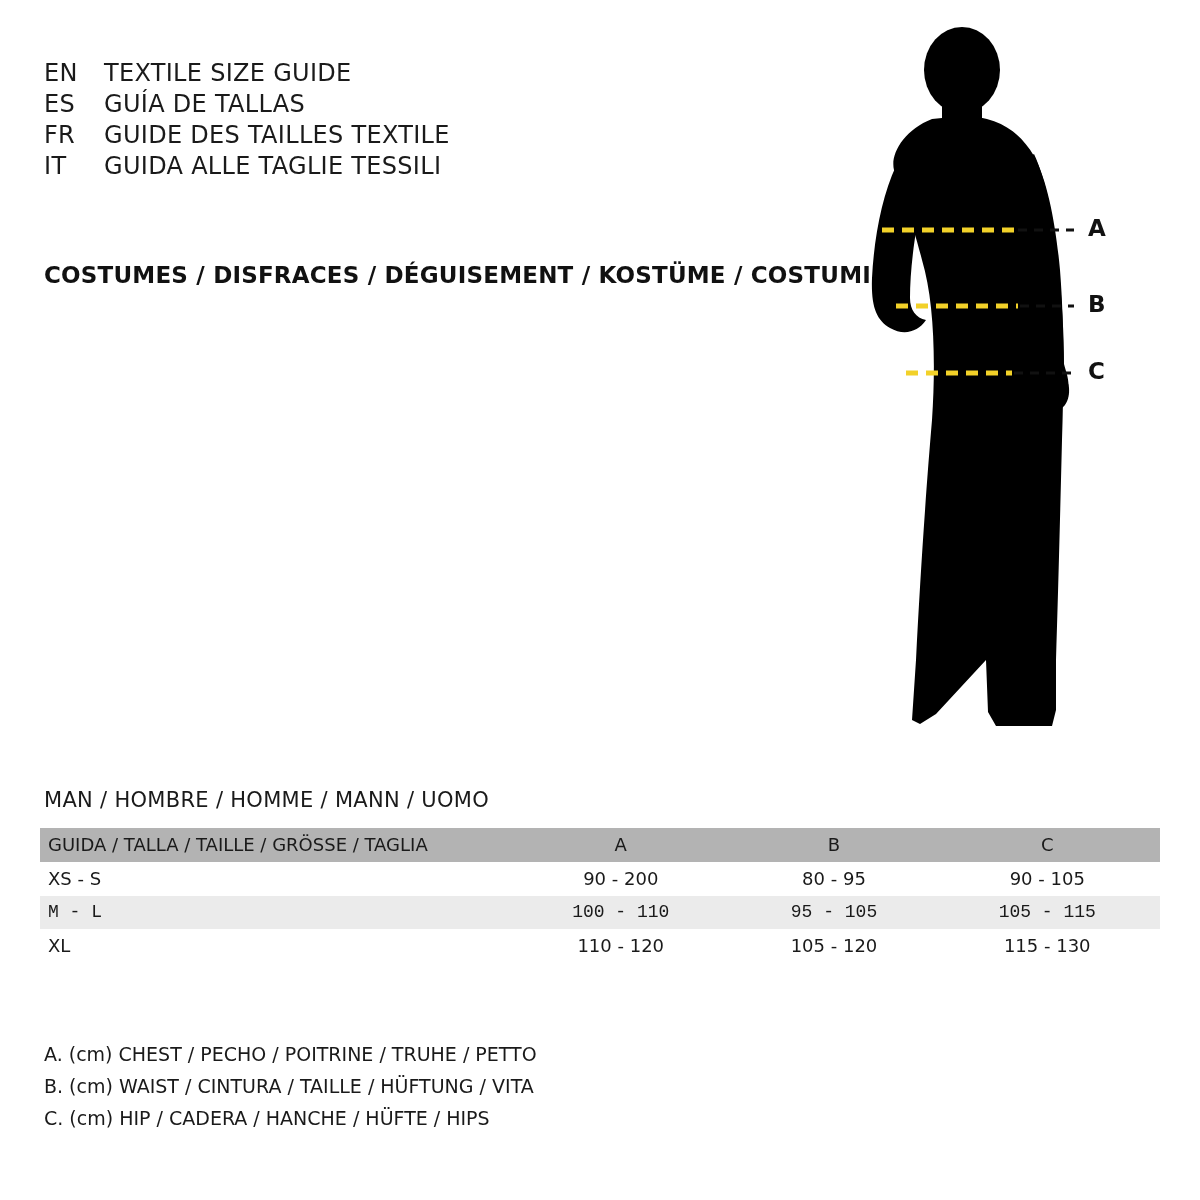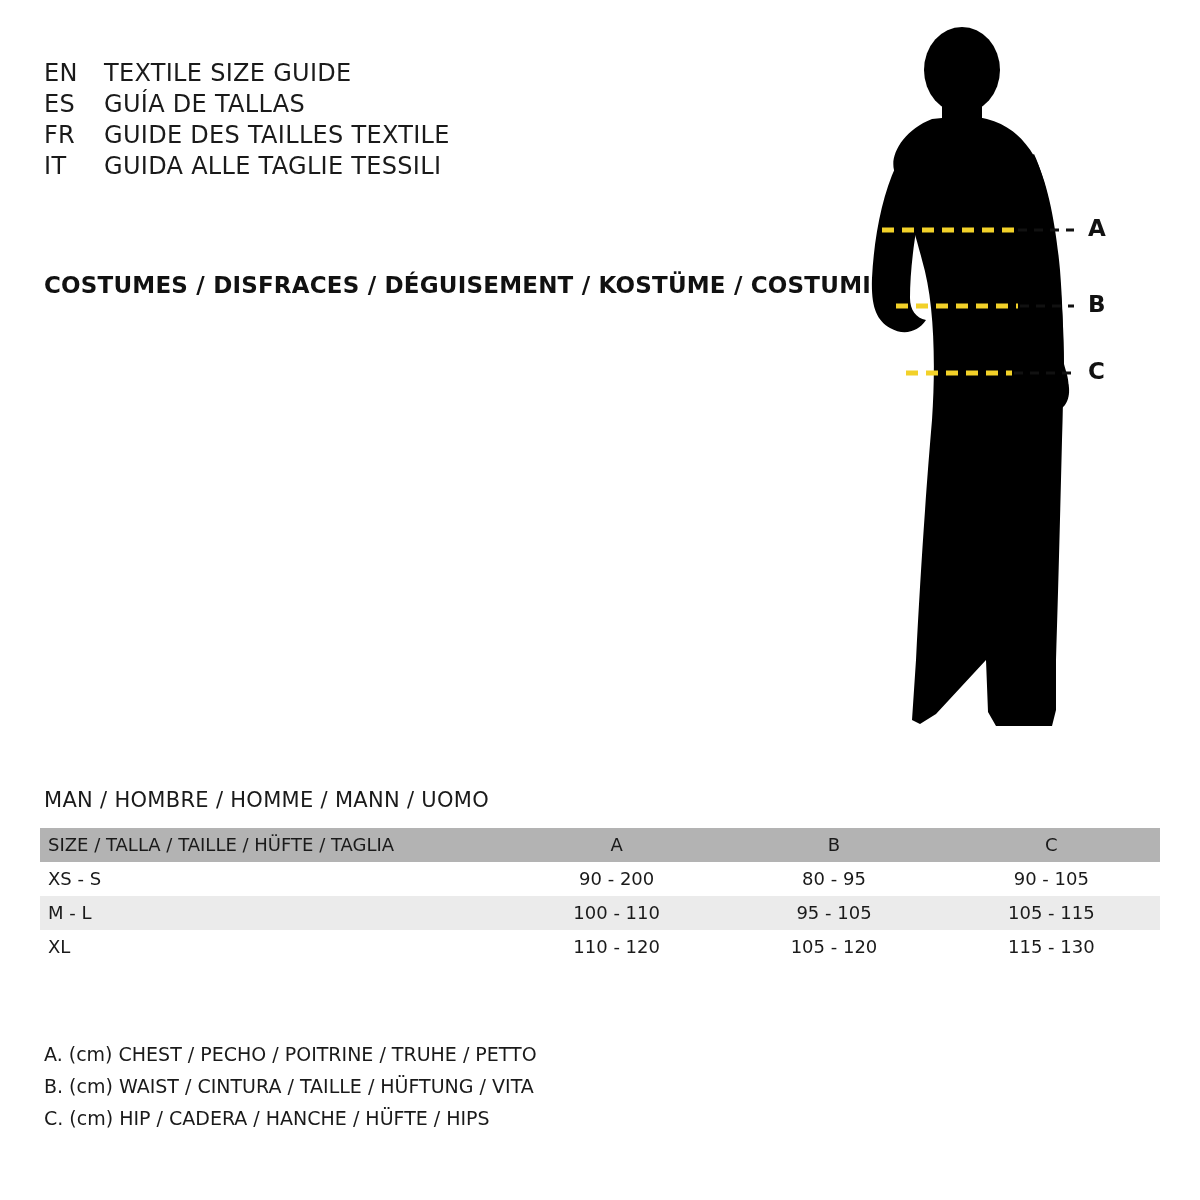--- a/index.html
+++ b/index.html
@@ -35,21 +35,21 @@
     width: 60px;
     flex: 0 0 60px;
   }
   .lang-name {
     flex: 1 1 auto;
   }
 
   .costumes-line {
     position: absolute;
     left: 44px;
-    top: 272px;
+    top: 262px;
     font-size: 23px;
     font-weight: bold;
     letter-spacing: 0.2px;
     color: #111111;
   }
 
   
   .figure-area {
     position: absolute;
     left: 820px;
@@ -103,20 +103,21 @@
   }
   table.size-table thead tr {
     background: #b3b3b3;
   }
   table.size-table tbody tr.odd {
     background: #ffffff;
     margin-left: 16px;
   }
   table.size-table tbody tr.even {
     background: #ebebeb;
+    font-family: Liberation Mono, monospace;
   }
 
   
   .footnotes {
     position: absolute;
     left: 44px;
     top: 1038px;
     font-size: 19px;
     line-height: 32px;
     color: #1a1a1a;
@@ -211,21 +212,21 @@
   <span class="measure-label label-a">A</span>
   <span class="measure-label label-b">B</span>
   <span class="measure-label label-c">C</span>
 </div>
 
 <div class="table-title">MAN / HOMBRE / HOMME / MANN / UOMO</div>
 
 <table class="size-table">
   <thead>
     <tr>
-      <th class="first">SIZE / TALLA / TAILLE / HÜFTE / TAGLIA</th>
+      <th class="first">GUIDA / TALLA / TAILLE / GRÖSSE / TAGLIA</th>
       <th>A</th>
       <th>B</th>
       <th>C</th>
     </tr>
   </thead>
   <tbody>
     <tr class="odd">
       <td class="first">XS - S</td>
       <td>90 - 200</td>
       <td>80 - 95</td>

